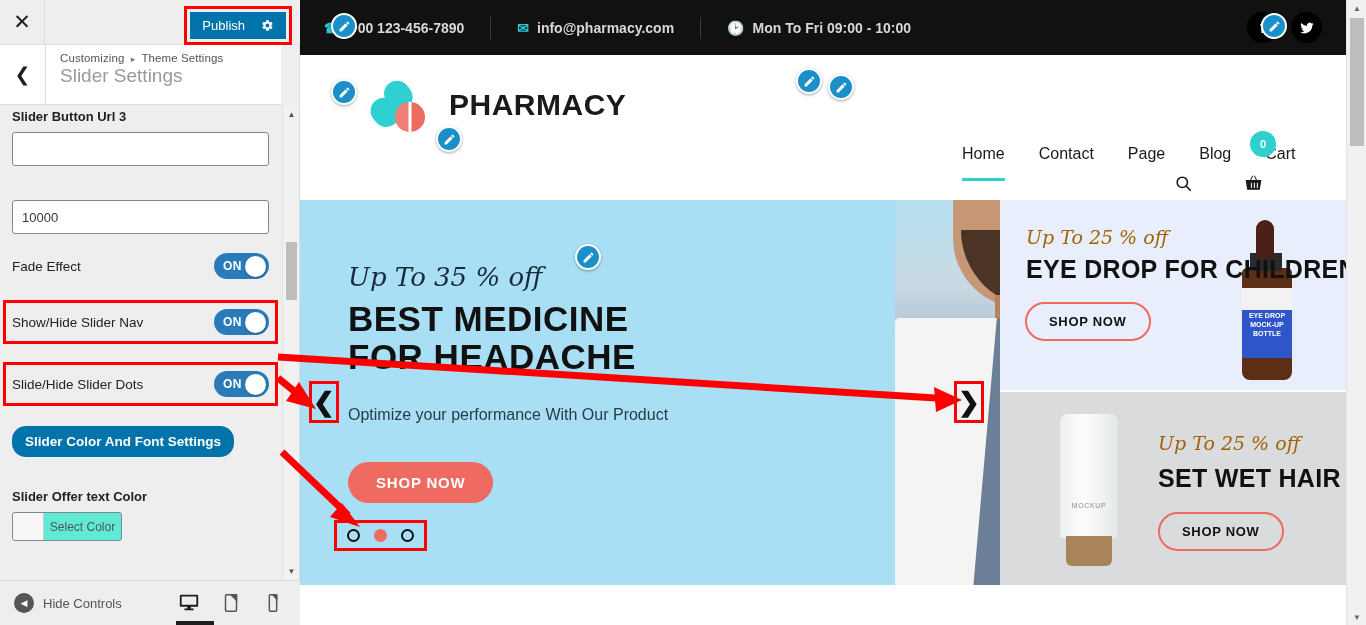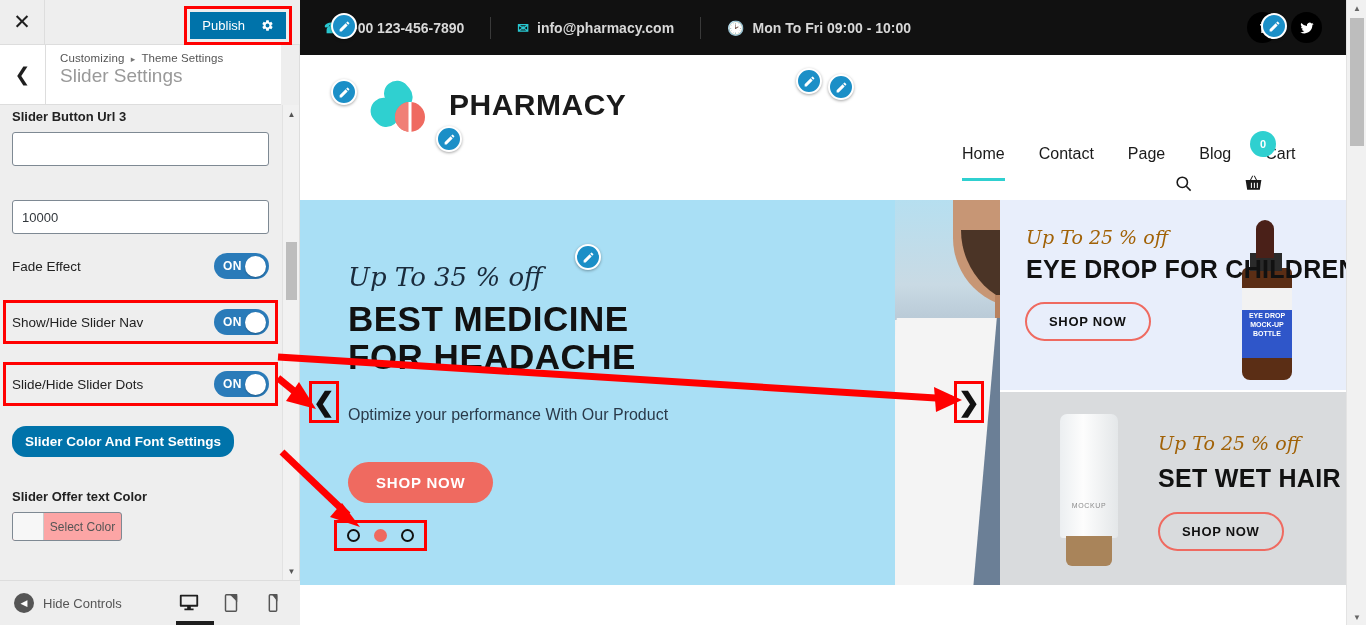--- a/index.html
+++ b/index.html
@@ -102,21 +102,21 @@
   .hl-box { border: 3px solid #ff0000; padding: 1px 6px; margin: 0 -9px; }
   .blue-btn {
     background: #0073aa; color: #fff; border: none;
     font-size: 13.5px; font-weight: bold;
     padding: 8px 13px; cursor: pointer; border-radius: 14px;
     font-family: "Liberation Sans", sans-serif;
   }
   .colorpick {
     margin-top: 8px; width: 110px; height: 29px;
     border: 1px solid #7e8993; border-radius: 3px;
-    background: #fca5a5; display: flex; overflow: hidden;
+    background: #5eead4; display: flex; overflow: hidden;
   }
   .colorpick .sw { width: 31px; border-right: 1px solid #ccc; background: #f7f7f7; }
   .colorpick .lbl { flex: 1; display: flex; align-items: center; justify-content: center;
     font-size: 12px; color: #555; }
 
   
   .cz-scroll {
     position: absolute; right: 0; top: 105px; width: 17px; height: 475px;
     background: #f1f1f1; border-left: 1px solid #e2e2e2;
   }

